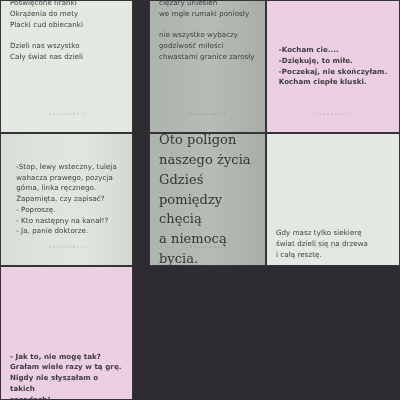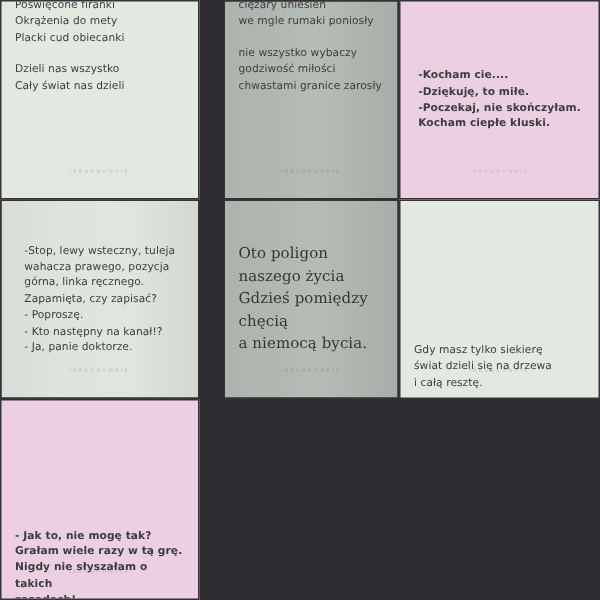--- a/index.html
+++ b/index.html
@@ -42,21 +42,21 @@
     font-size: 7.1px;
     line-height: 1.52;
     color: #3c3c3c;
     white-space: pre-wrap;
     letter-spacing: 0.05px;
     word-break: break-word;
   }
   .cell-text.dark { color: #343434; }
   .cell-text.bold { font-weight: 700; }
   .cell-text.center { text-align: center; }
-  .cell-text.serif { font-family: "DejaVu Serif", serif; font-size: 10px; }
+  .cell-text.serif { font-family: "DejaVu Serif", serif; font-size: 13px; }
 
   
   .align-top    { justify-content: flex-start; }
   .align-bottom { justify-content: flex-end; }
   .align-center { justify-content: center; align-items: center; }
 
   .shift-up-lg  { margin-top: -46px; }
   .shift-up-md  { margin-top: -30px; }
   .shift-dn-md  { margin-bottom: -28px; }
 

